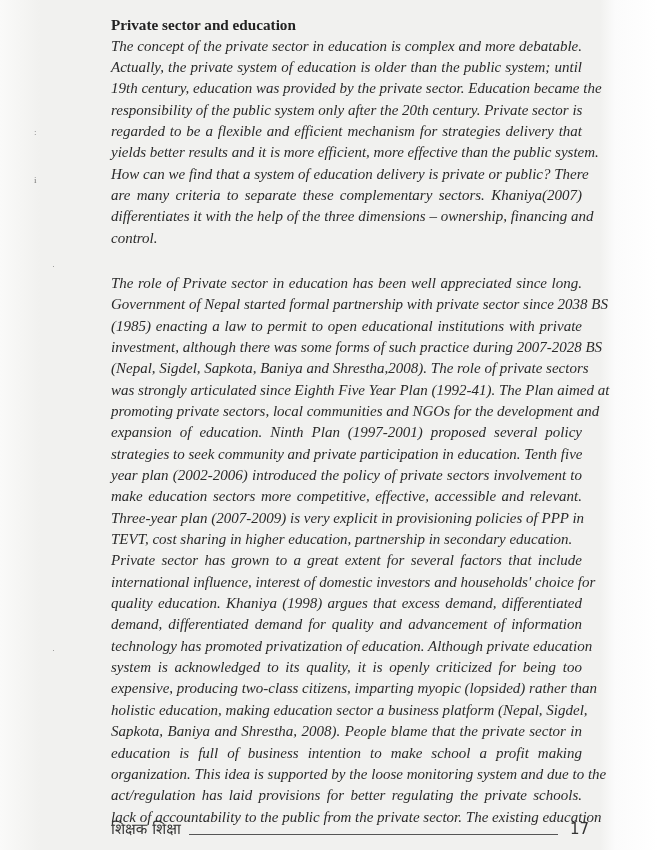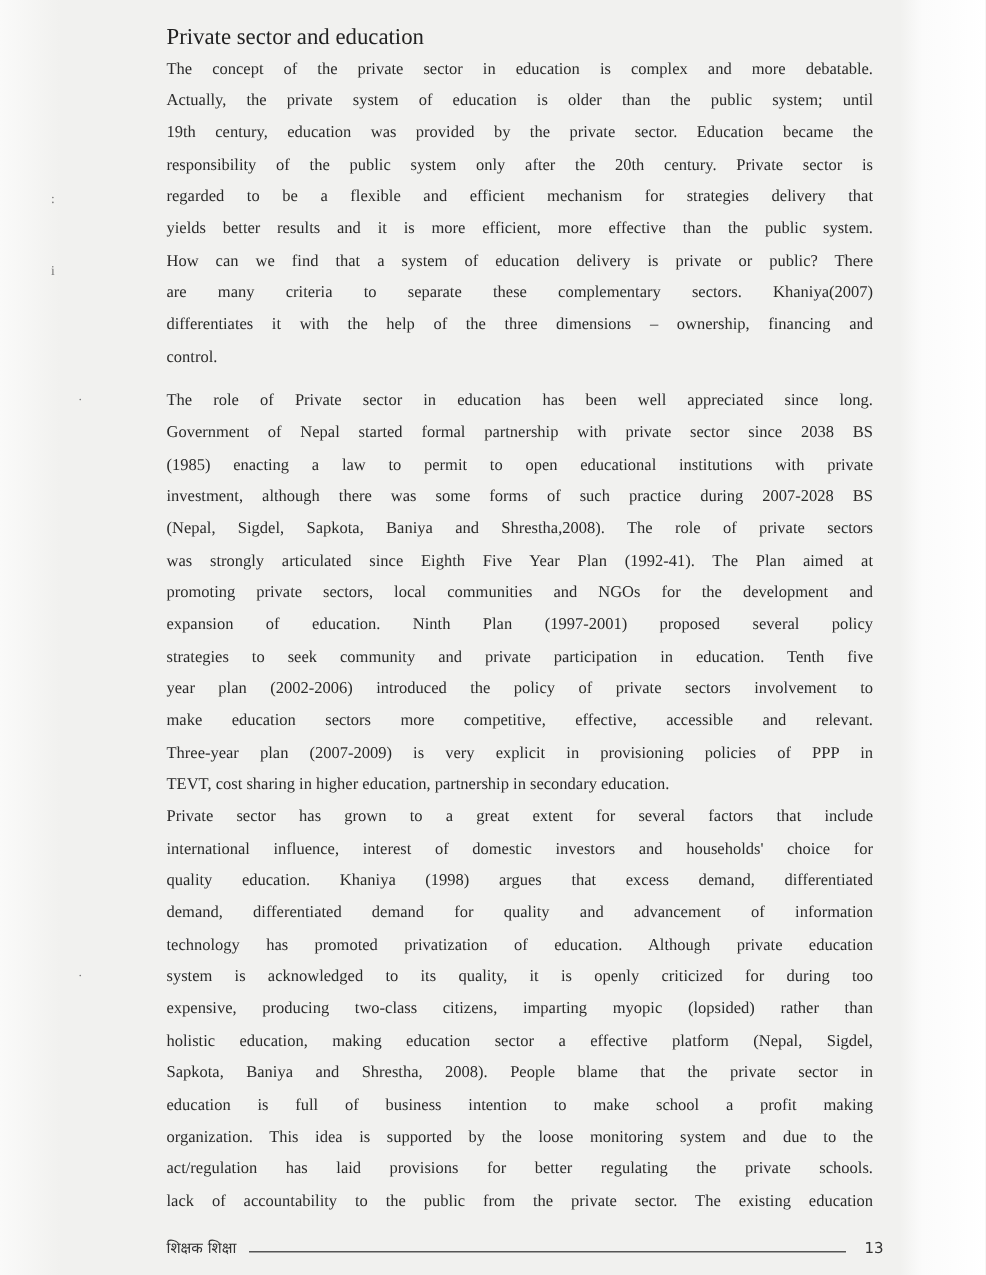--- a/index.html
+++ b/index.html
@@ -21,52 +21,53 @@
     width: 657px; height: 850px;
     background: linear-gradient(to right, #fafaf9 0px, #f1f1ef 40px, #f1f1ef 600px, #fbfbfb 615px, #ffffff 657px);
   }
   .content {
     position: absolute;
     left: 111px;
     top: 14px;
     width: 471px;
   }
   .heading {
-    font-weight: normal;
+    font-weight: bold;
     font-size: 15.2px;
     line-height: 21.5px;
     margin: 0;
     color: #222;
   }
   .para {
-    font-size: 11px;
+    font-size: 15px;
     line-height: 21.35px;
     text-align: justify;
     margin: 0;
     color: #2a2a2a;
+    font-style: italic;
   }
-  .para.gap { margin-top: 8px; }
+  .para.gap { margin-top: 24px; }
   .line { display: block; text-align: justify; text-align-last: justify; white-space: nowrap; }
   .line.last { text-align-last: left; }
   .margin-mark {
     position: absolute;
     color: #777;
     font-size: 9px;
     line-height: 9px;
   }
   .footer {
     position: absolute;
     left: 111px;
     top: 818px;
     width: 480px;
     height: 20px;
     display: flex;
     align-items: flex-end;
     font-family: "DejaVu Sans", sans-serif;
-    font-size: 10px;
+    font-size: 15px;
     color: #333;
   }
   .footer-title { white-space: nowrap; }
   .footer-rule {
     flex: 1;
     border-bottom: 1px solid #555;
     margin: 0 12px 3px 8px;
     height: 1px;
   }
   .footer-page { white-space: nowrap; padding-right: 2px; }
@@ -112,29 +113,29 @@
       <span class="line">Three-year plan (2007-2009) is very explicit in provisioning policies of PPP in</span>
       <span class="line last">TEVT, cost sharing in higher education, partnership in secondary education.</span>
     </p>
 
     <p class="para">
       <span class="line">Private sector has grown to a great extent for several factors that include</span>
       <span class="line">international influence, interest of domestic investors and households' choice for</span>
       <span class="line">quality education. Khaniya (1998) argues that excess demand, differentiated</span>
       <span class="line">demand, differentiated demand for quality and advancement of information</span>
       <span class="line">technology has promoted privatization of education. Although private education</span>
-      <span class="line">system is acknowledged to its quality, it is openly criticized for during too</span>
+      <span class="line">system is acknowledged to its quality, it is openly criticized for being too</span>
       <span class="line">expensive, producing two-class citizens, imparting myopic (lopsided) rather than</span>
-      <span class="line">holistic education, making education sector a effective platform (Nepal, Sigdel,</span>
+      <span class="line">holistic education, making education sector a business platform (Nepal, Sigdel,</span>
       <span class="line">Sapkota, Baniya and Shrestha, 2008). People blame that the private sector in</span>
       <span class="line">education is full of business intention to make school a profit making</span>
       <span class="line">organization. This idea is supported by the loose monitoring system and due to the</span>
       <span class="line">act/regulation has laid provisions for better regulating the private schools.</span>
       <span class="line">lack of accountability to the public from the private sector. The existing education</span>
     </p>
   </div>
 
   <div class="footer">
     <span class="footer-title">शिक्षक शिक्षा</span>
     <span class="footer-rule"></span>
-    <span class="footer-page">13</span>
+    <span class="footer-page">17</span>
   </div>
 </div>
 
 </body></html>

